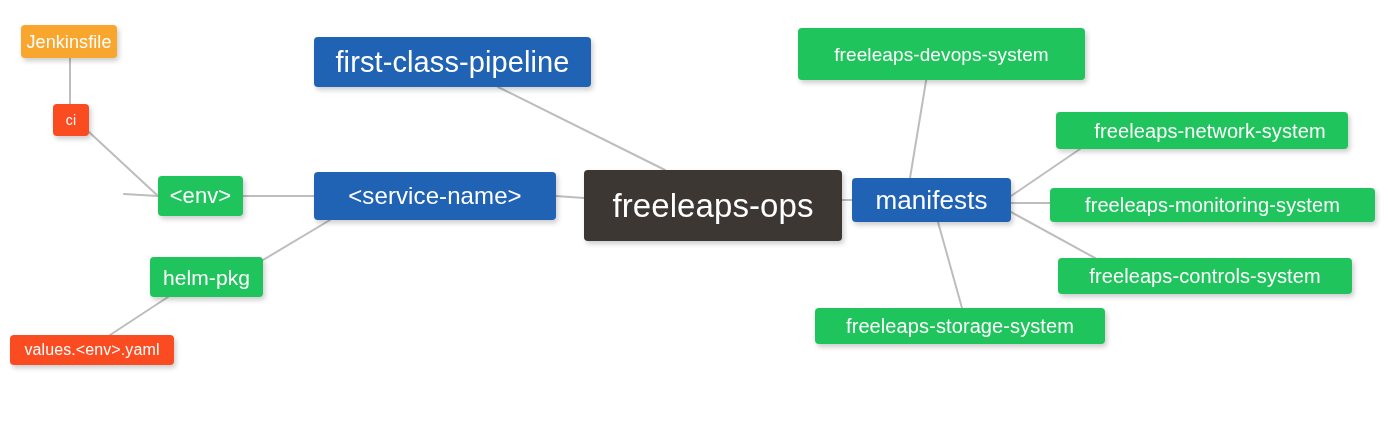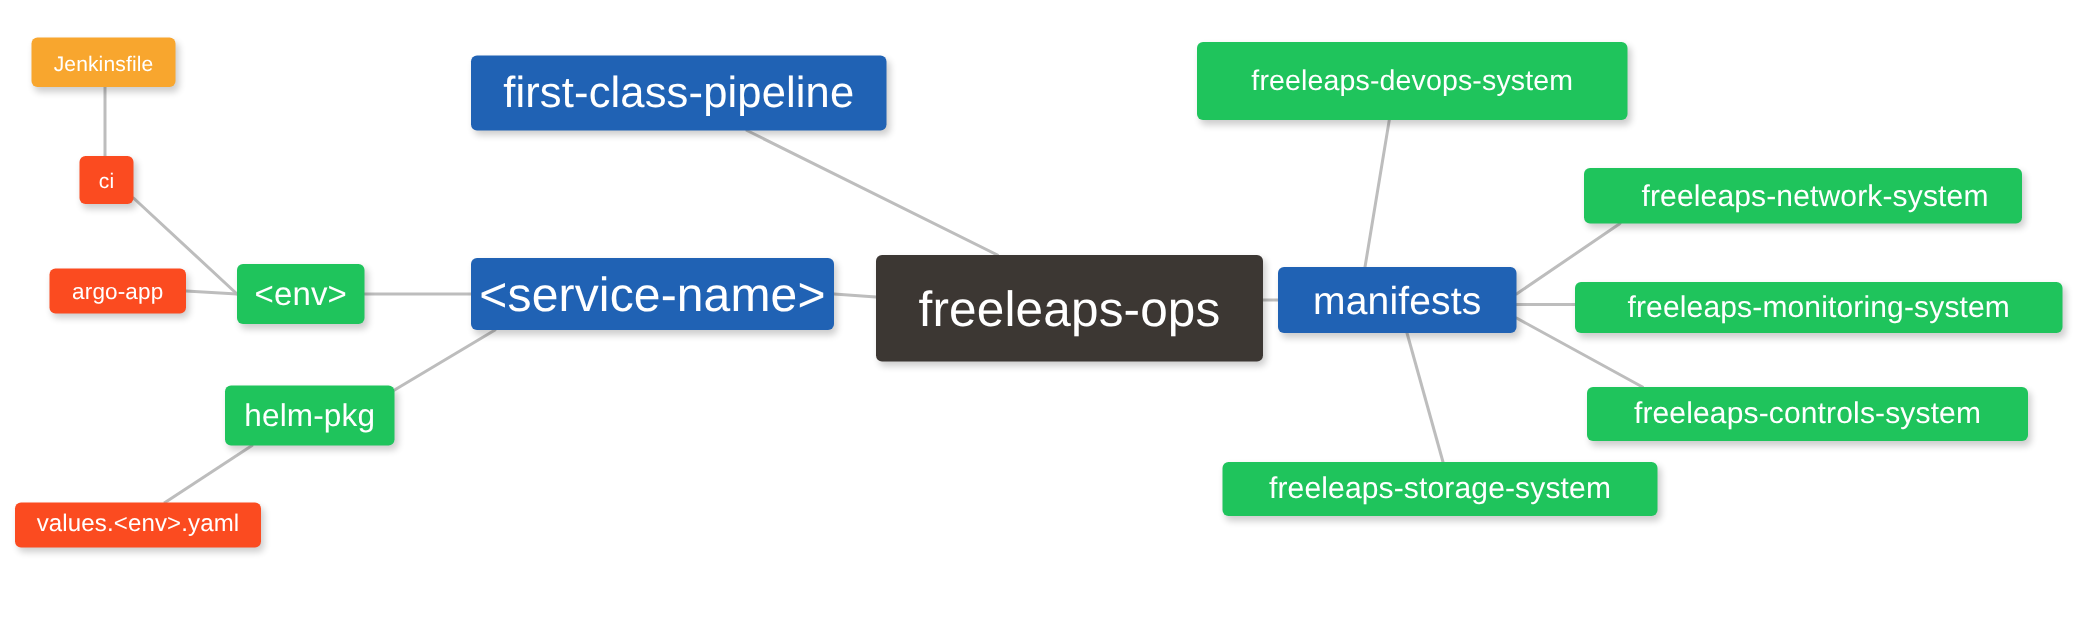--- a/index.html
+++ b/index.html
@@ -71,33 +71,30 @@
       <line x1="498" y1="87" x2="665" y2="170" stroke="#bdbdbd"></line>
       <line x1="842" y1="200" x2="852" y2="200" stroke="#bdbdbd"></line>
       <line x1="910" y1="178" x2="929" y2="63" stroke="#bdbdbd"></line>
       <line x1="1011" y1="196" x2="1080" y2="149" stroke="#bdbdbd"></line>
       <line x1="1011" y1="203" x2="1050" y2="203" stroke="#bdbdbd"></line>
       <line x1="1011" y1="212" x2="1095" y2="258" stroke="#bdbdbd"></line>
       <line x1="938" y1="222" x2="962" y2="308" stroke="#bdbdbd"></line>
     </svg>
 
   <div id="node-layer">
-      <div class="node" style="left: 21px; top: 25px; width: 96px; height: 33px; background: rgb(248, 166, 46); font-size: 14px;">
+      <div class="node" style="left: 21px; top: 25px; width: 96px; height: 33px; background: rgb(248, 166, 46); font-size: 18px;">
         <span class="node-label">Jenkinsfile</span>
       </div>
       <div class="node" style="left: 53px; top: 104px; width: 36px; height: 32px; background: rgb(251, 75, 32); font-size: 14px; text-align: center;">
         <span class="node-label">ci</span>
       </div>
-      <div class="node" style="left: 33px; top: 179px; width: 91px; height: 30px; background: rgb(251, 75, 32); font-size: 15px;">
-        <span class="node-label">argo-app</span>
-      </div>
       <div class="node" style="left: 158px; top: 176px; width: 85px; height: 40px; background: rgb(31, 196, 92); font-size: 22px;">
         <span class="node-label">&lt;env&gt;</span>
       </div>
-      <div class="node" style="left: 314px; top: 172px; width: 242px; height: 48px; background: rgb(32, 98, 180); font-size: 32px;">
+      <div class="node" style="left: 314px; top: 172px; width: 242px; height: 48px; background: rgb(32, 98, 180); font-size: 24px;">
         <span class="node-label">&lt;service-name&gt;</span>
       </div>
       <div class="node" style="left: 314px; top: 37px; width: 277px; height: 50px; background: rgb(32, 98, 180); font-size: 29px;">
         <span class="node-label">first-class-pipeline</span>
       </div>
       <div class="node" style="left: 584px; top: 170px; width: 258px; height: 71px; background: rgb(60, 55, 51); font-size: 33px;">
         <span class="node-label">freeleaps-ops</span>
       </div>
       <div class="node" style="left: 852px; top: 178px; width: 159px; height: 44px; background: rgb(32, 98, 180); font-size: 26px; text-align: right;">
         <span class="node-label">manifests</span>

